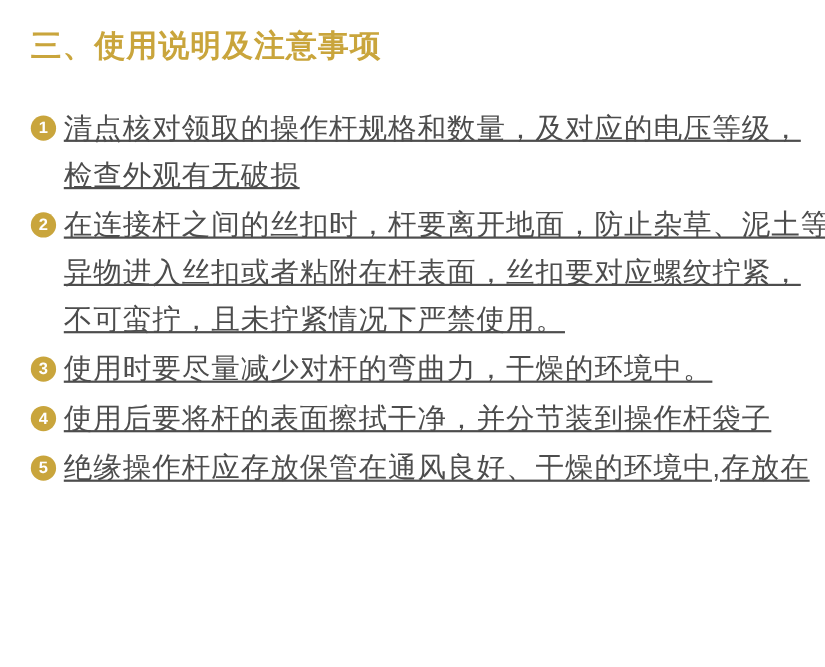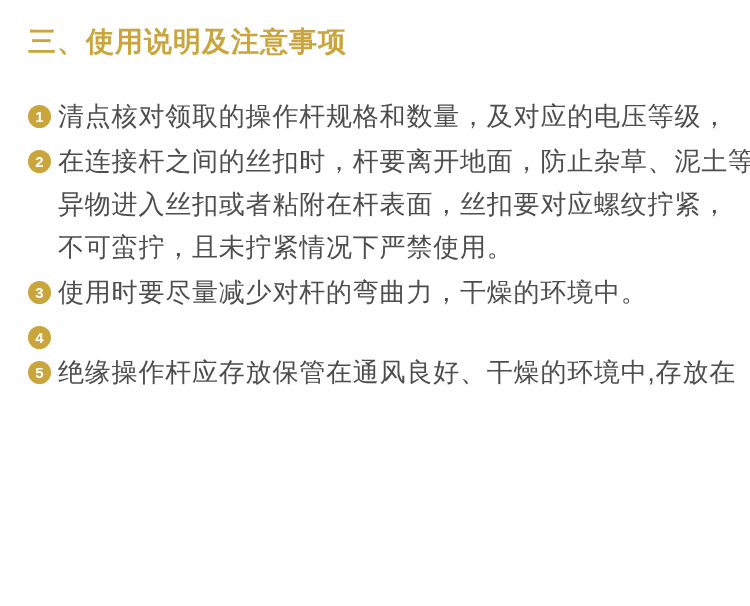--- a/index.html
+++ b/index.html
@@ -46,38 +46,40 @@
     font-weight: 700;
     line-height: 23px;
     text-align: center;
   }
   .item-text {
     flex: 1 1 auto;
     color: #4D4D4D;
     font-size: 26px;
     line-height: 43px;
     letter-spacing: 0.8px;
+    text-decoration: underline;
   }
   .text-line {
     white-space: nowrap;
   }
 </style>
 </head>
 <body>
 
 <div class="page">
 
   <h1 class="doc-title">三、使用说明及注意事项</h1>
 
   <div class="notice-list">
 
     <div class="notice-item">
       <span class="num-badge">1</span>
       <div class="item-text">
         <div class="text-line">清点核对领取的操作杆规格和数量，及对应的电压等级，</div>
+        <div class="text-line">检查外观有无破损</div>
       </div>
     </div>
 
     <div class="notice-item">
       <span class="num-badge">2</span>
       <div class="item-text">
         <div class="text-line">在连接杆之间的丝扣时，杆要离开地面，防止杂草、泥土等</div>
         <div class="text-line">异物进入丝扣或者粘附在杆表面，丝扣要对应螺纹拧紧，</div>
         <div class="text-line">不可蛮拧，且未拧紧情况下严禁使用。</div>
       </div>
@@ -86,20 +88,21 @@
     <div class="notice-item">
       <span class="num-badge">3</span>
       <div class="item-text">
         <div class="text-line">使用时要尽量减少对杆的弯曲力，干燥的环境中。</div>
       </div>
     </div>
 
     <div class="notice-item">
       <span class="num-badge">4</span>
       <div class="item-text">
+        <div class="text-line">使用后要将杆的表面擦拭干净，并分节装到操作杆袋子</div>
       </div>
     </div>
 
     <div class="notice-item">
       <span class="num-badge">5</span>
       <div class="item-text">
         <div class="text-line">绝缘操作杆应存放保管在通风良好、干燥的环境中,存放在</div>
       </div>
     </div>
 

